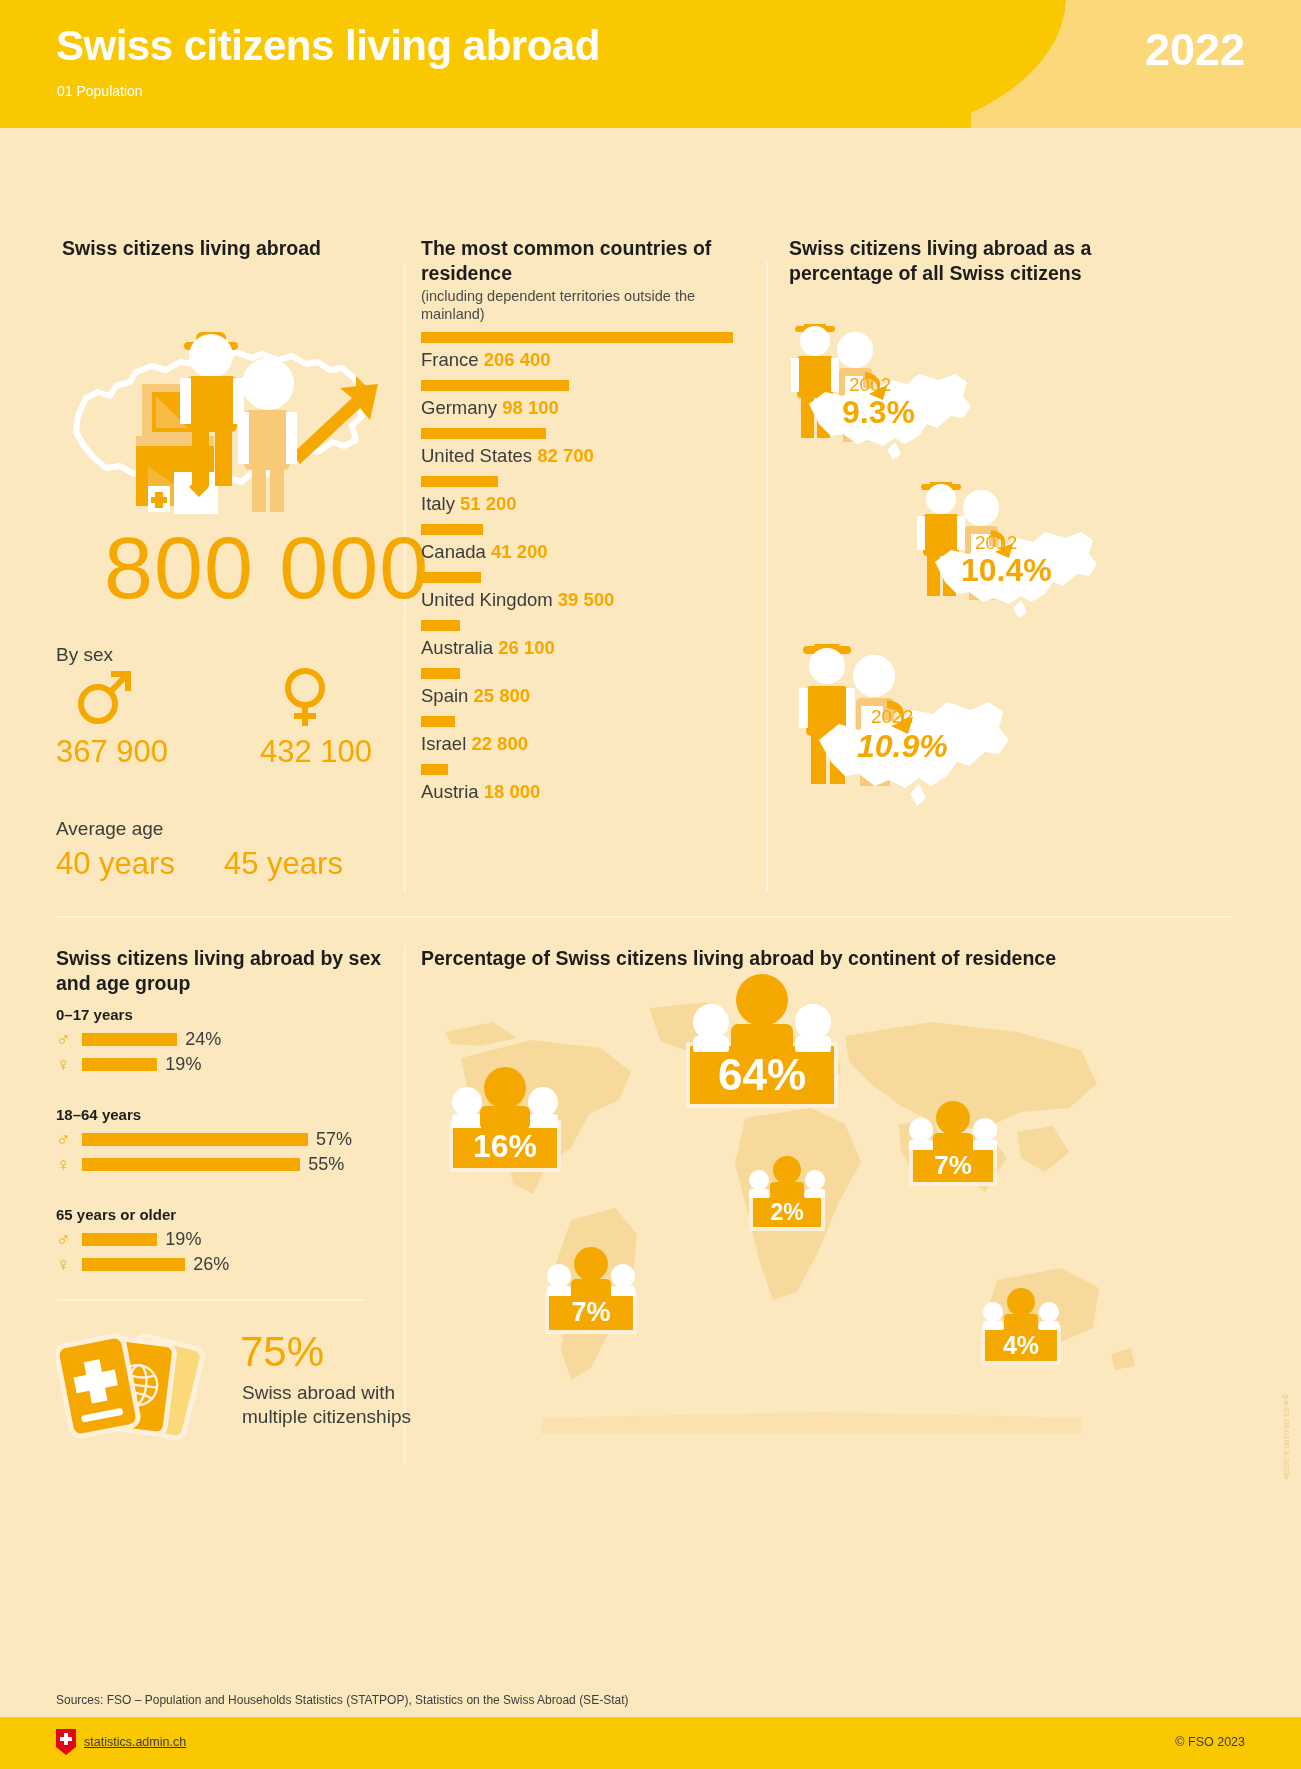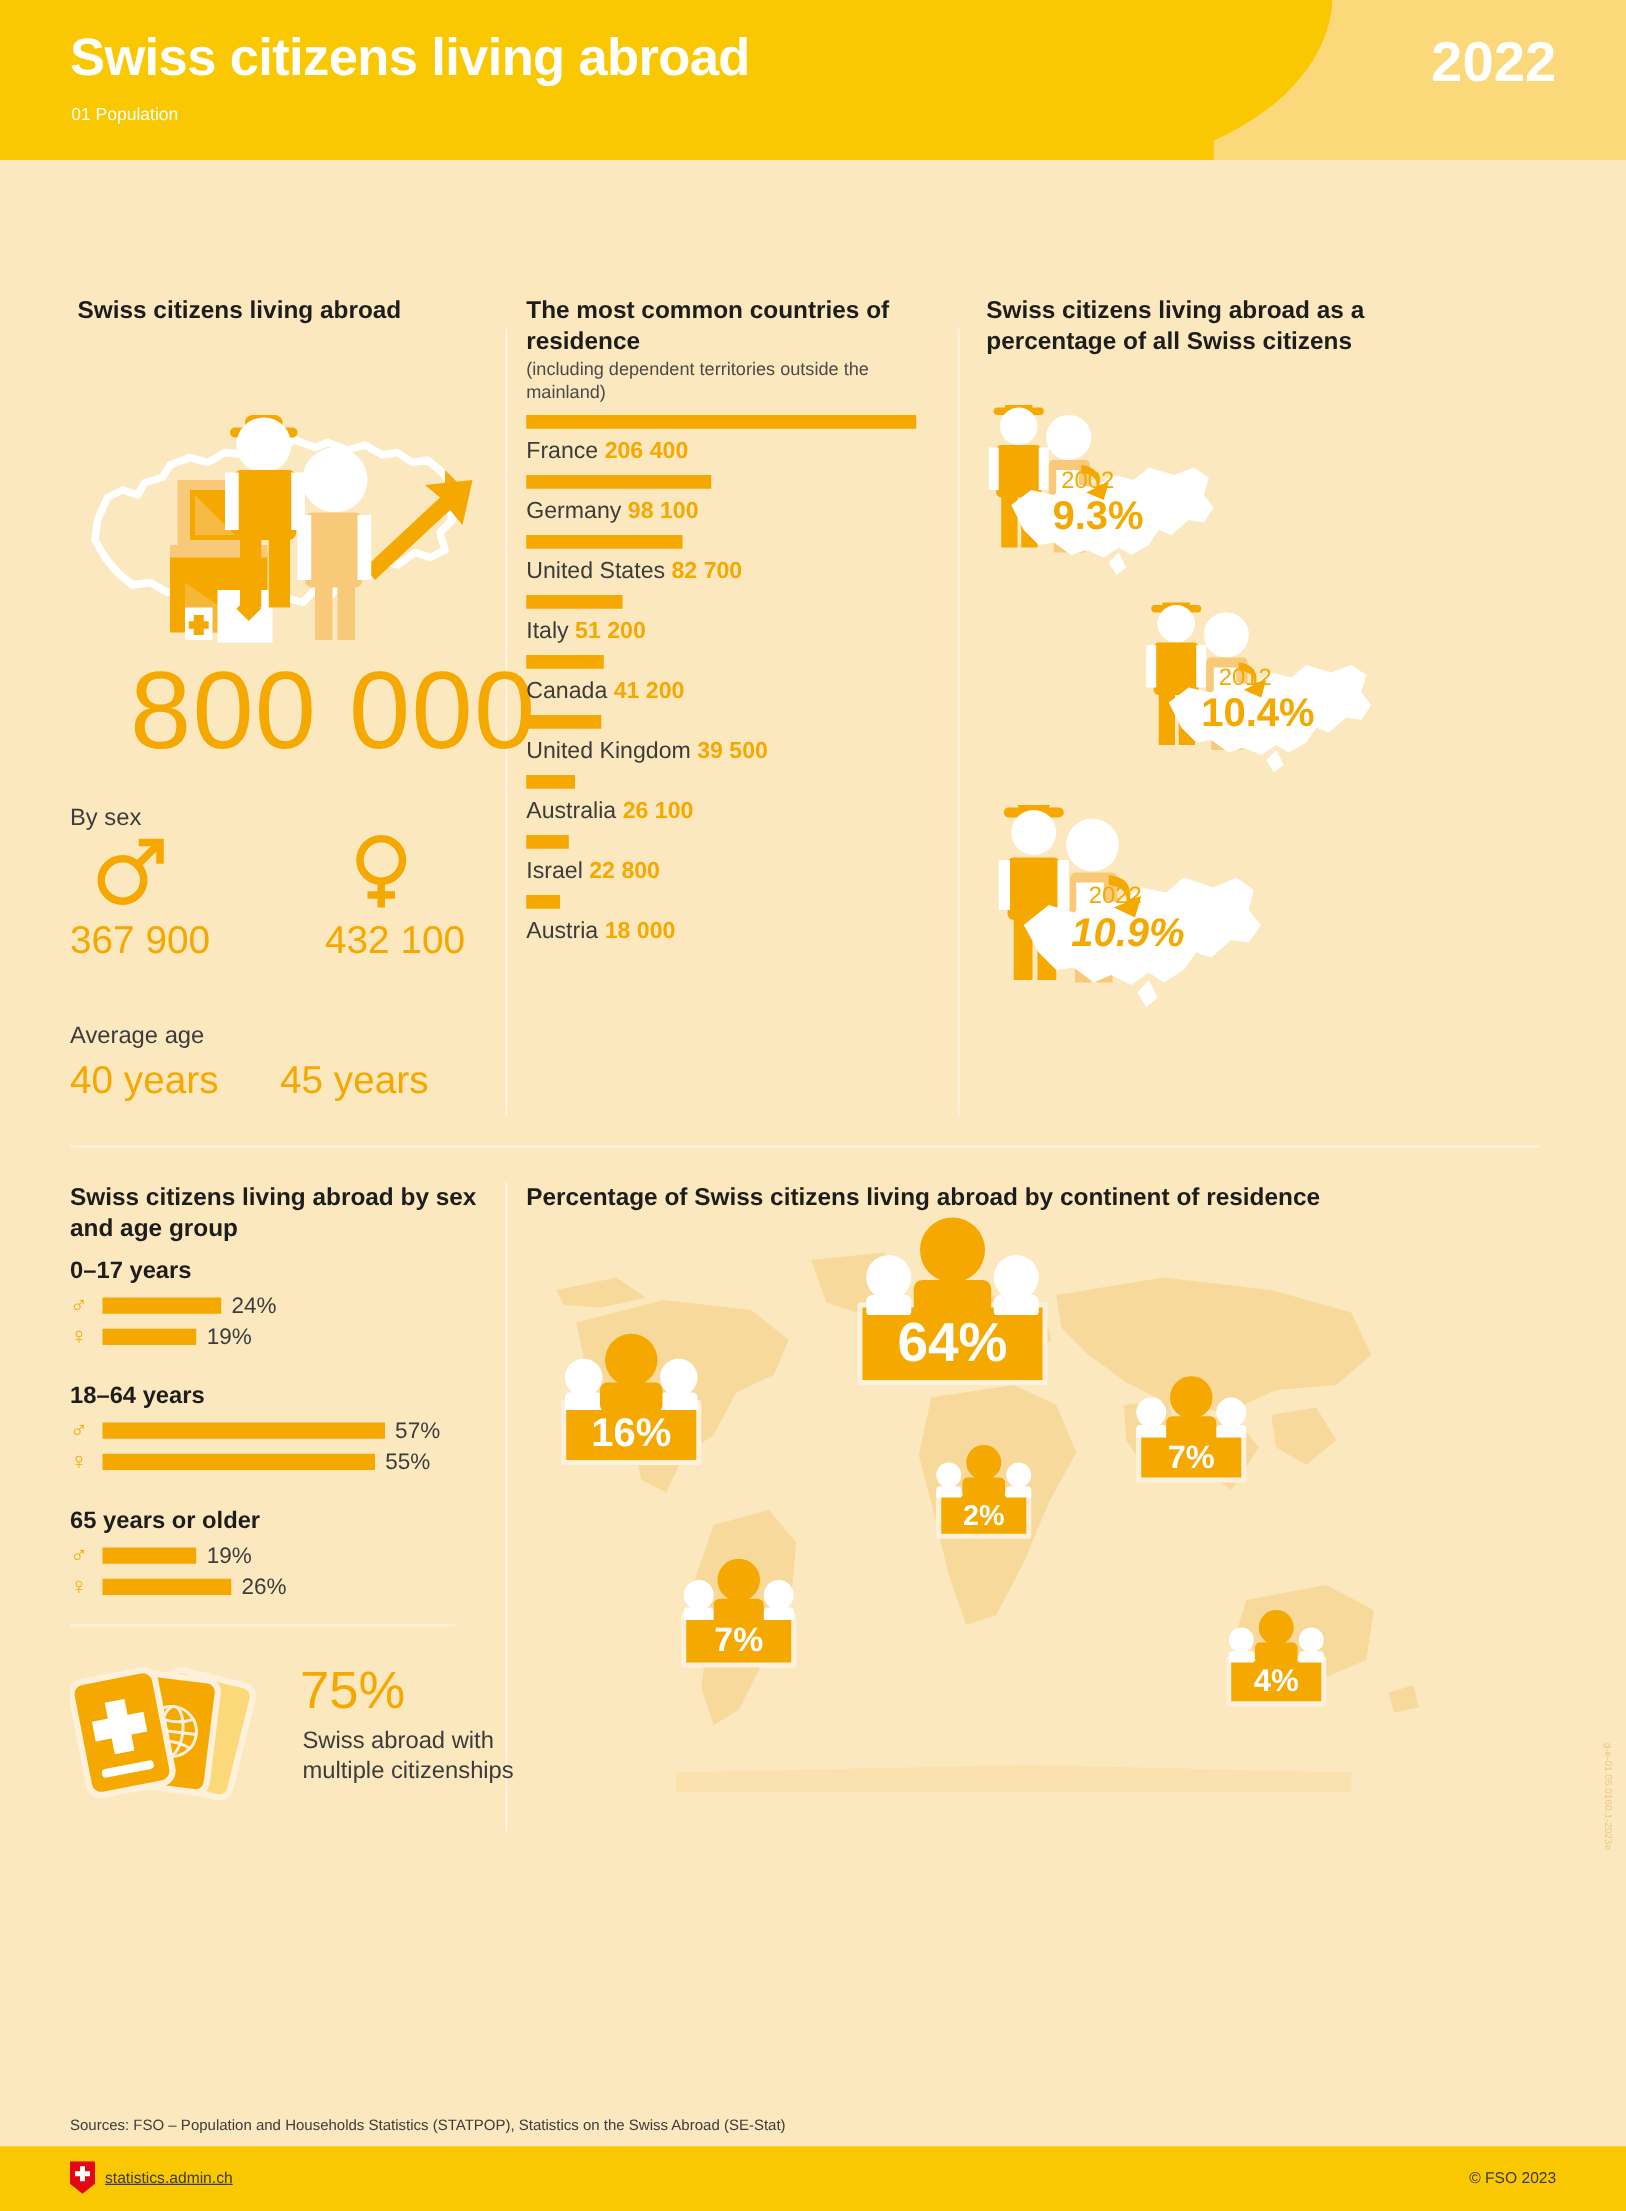--- a/index.html
+++ b/index.html
@@ -74,21 +74,21 @@
   #col3 { position:absolute; left:789px; top:236px; width:340px; }
   #col3-title { position:absolute; left:0; top:0; }
   .mapgrp { position:absolute; }
   .map-year { position:absolute; font-size:19px; color:#F5A800; font-weight:500; }
   .map-pct { position:absolute; font-size:32px; color:#F5A800; font-weight:bold; }
 
   
   #bl { position:absolute; left:56px; top:946px; width:330px; }
   #bl-title { position:absolute; left:0; top:0; }
   .ag-group { position:absolute; width:330px; }
-  .ag-head { font-size:19px; font-weight:bold; color:#1d1d1b; margin-bottom:6px; }
+  .ag-head { font-size:15px; font-weight:bold; color:#1d1d1b; margin-bottom:6px; }
   .ag-row { display:flex; align-items:center; height:21px; margin-bottom:4px; }
   .ag-sym { width:26px; font-size:19px; color:#F5A800; text-align:left; line-height:1;}
   .ag-bar { height:13px; background:#F5A800; }
   .ag-val { font-size:18px; color:#3c3c3b; margin-left:8px; white-space:nowrap;}
 
   .pass-block { position:absolute; left:0; top:390px; width:360px; }
   .pass-pct { position:absolute; left:184px; top:-8px; font-size:42px; color:#F5A800; font-weight:300;}
   .pass-txt { position:absolute; left:186px; top:45px; font-size:19px; color:#3c3c3b; line-height:1.25;}
 
   
@@ -228,20 +228,24 @@
         <div class="ctry-bar" style="width: 62.2791px;"></div>
         <div class="ctry-lbl"><span>Canada </span><span class="ctry-val">41 200</span></div>
       </div>
       <div class="ctry-row">
         <div class="ctry-bar" style="width: 59.7093px;"></div>
         <div class="ctry-lbl"><span>United Kingdom </span><span class="ctry-val">39 500</span></div>
       </div>
       <div class="ctry-row">
         <div class="ctry-bar" style="width: 39.4535px;"></div>
         <div class="ctry-lbl"><span>Australia </span><span class="ctry-val">26 100</span></div>
+      </div>
+      <div class="ctry-row">
+        <div class="ctry-bar" style="width: 39px;"></div>
+        <div class="ctry-lbl"><span>Spain </span><span class="ctry-val">25 800</span></div>
       </div>
       <div class="ctry-row">
         <div class="ctry-bar" style="width: 34.4651px;"></div>
         <div class="ctry-lbl"><span>Israel </span><span class="ctry-val">22 800</span></div>
       </div>
       <div class="ctry-row">
         <div class="ctry-bar" style="width: 27.2093px;"></div>
         <div class="ctry-lbl"><span>Austria </span><span class="ctry-val">18 000</span></div>
       </div>
     </div>

